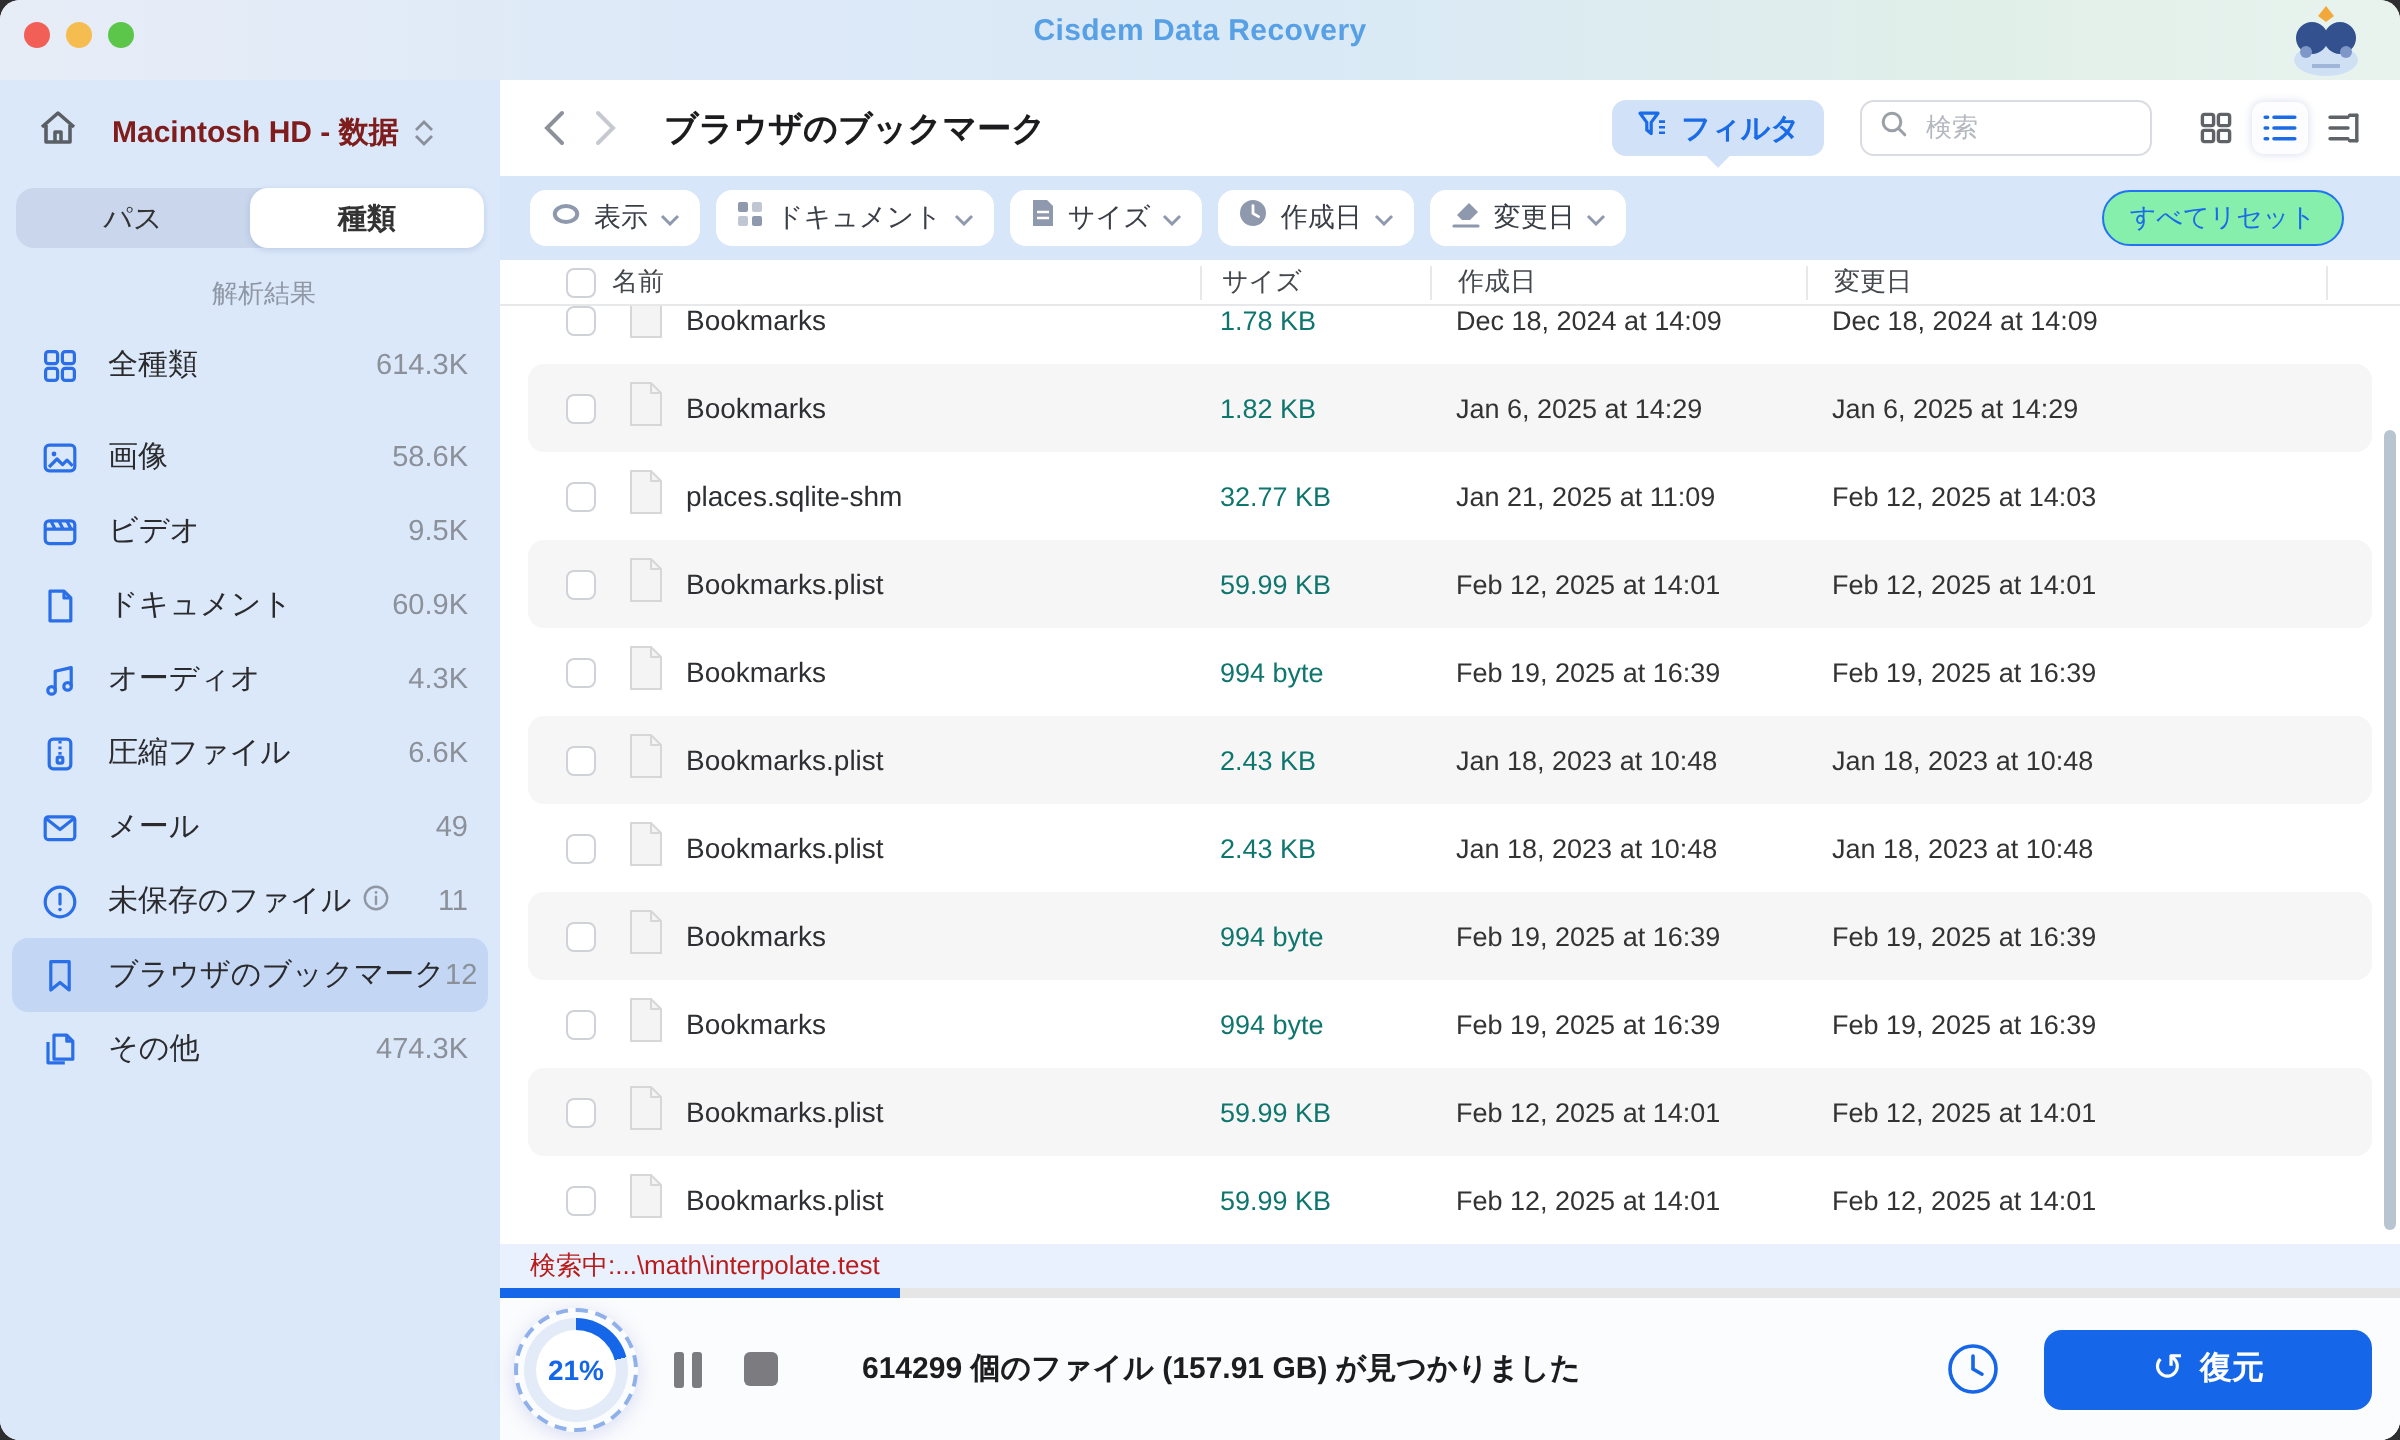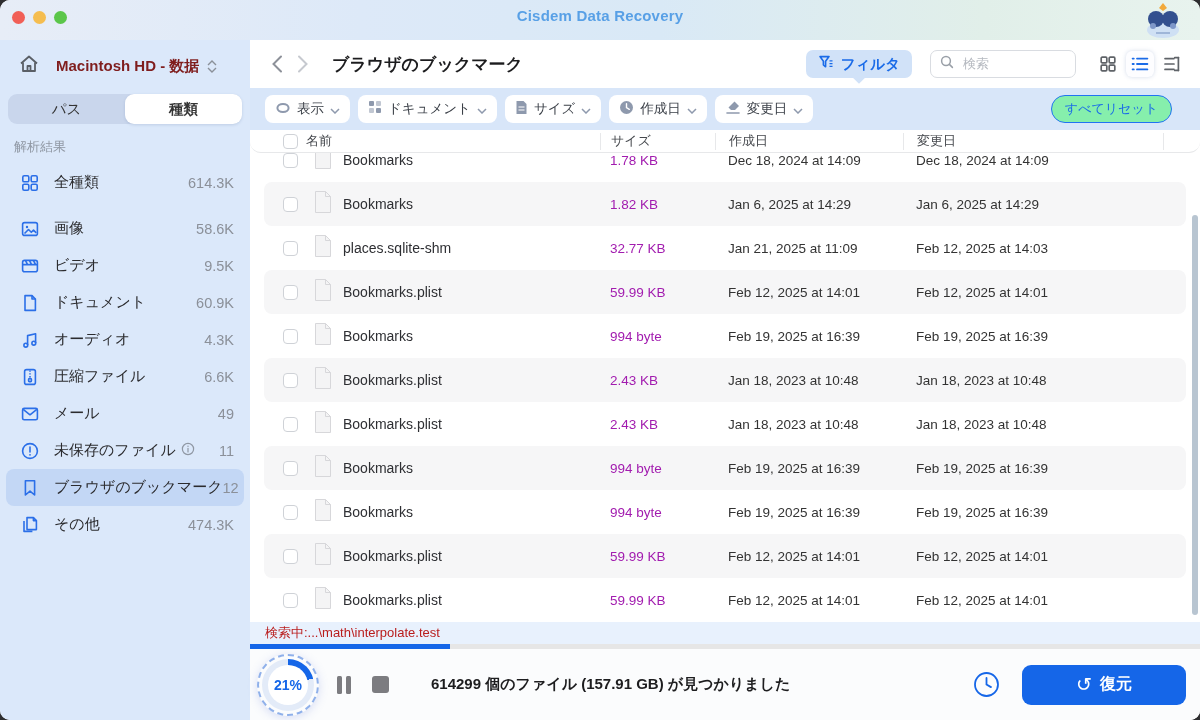--- a/index.html
+++ b/index.html
@@ -22,21 +22,21 @@
     font-size:15px;font-weight:bold;color:#58a0e6;letter-spacing:.2px;}
   .mascot{position:absolute;top:1px;right:14px;}
   
   .sidebar{position:absolute;top:40px;left:0;width:250px;bottom:0;background:#dbe8fa;padding:8px 0 0 0;}
   .device-row{display:flex;align-items:center;height:36px;padding:0 14px 0 18px;}
   .device-label{font-size:15px;font-weight:bold;color:#7f1d1d;margin-left:16px;white-space:nowrap;}
   .device-chevrons{margin-left:8px;display:flex;flex-direction:column;gap:1px;}
   .seg-track{margin:10px 8px 0 8px;background:#c9d6ec;border-radius:9px;display:flex;height:30px;padding:0;}
   .seg{flex:1;display:flex;align-items:center;justify-content:center;font-size:14.5px;color:#333;border-radius:9px;}
   .seg.active{background:#fff;font-weight:bold;box-shadow:0 1px 3px rgba(60,90,140,.18);}
-  .section-title{margin:14px 0 4px 14px;font-size:13px;color:#8f97a3;}
+  .section-title{margin:14px 0 4px 14px;font-size:13px;color:#8f97a3;text-align:center;}
   .cat-list{padding:4px 0 0 0;}
   .cat-item{display:flex;align-items:center;height:37px;margin:0 6px;padding:0 10px 0 14px;border-radius:8px;}
   .cat-item.first{margin-bottom:9px;}
   .cat-item.selected{background:#c3d7f5;}
   .cat-icon{width:20px;height:20px;flex:0 0 20px;display:flex;align-items:center;}
   .cat-label{margin-left:14px;font-size:15px;color:#2b2b2e;white-space:nowrap;display:flex;align-items:center;gap:5px;}
   .cat-count{margin-left:auto;font-size:14.5px;color:#8b9099;}
   
   .main{position:absolute;left:250px;top:40px;right:0;bottom:0;display:flex;flex-direction:column;background:#fff;}
   .toolbar{height:48px;display:flex;align-items:center;padding:0 14px 0 14px;background:#fff;position:relative;}
@@ -52,32 +52,32 @@
   .view-toggles{display:flex;align-items:center;gap:4px;}
   .vt{width:28px;height:26px;display:flex;align-items:center;justify-content:center;border-radius:6px;}
   .vt.active{background:#fdfdff;box-shadow:0 0 4px rgba(80,110,170,.25);}
   
   .filterbar{height:42px;background:#d8e6f9;display:flex;align-items:center;padding:0 28px 0 15px;gap:8px;}
   .chip{display:flex;align-items:center;gap:6px;background:#fff;border-radius:8px;height:28px;padding:0 10px;}
   .chip .lbl{font-size:13.5px;color:#3a3f47;white-space:nowrap;}
   .reset-btn{margin-left:auto;display:flex;align-items:center;justify-content:center;height:28px;padding:0 13px;
     border:1.5px solid #2173f2;border-radius:15px;background:#86efac;color:#1a6be8;font-size:13px;white-space:nowrap;}
   
-  .thead{height:23px;display:flex;align-items:center;padding-left:33px;border-bottom:1px solid #e7e8ea;background:#fff;font-size:13px;color:#45484d;border-radius:11px;}
+  .thead{height:23px;display:flex;align-items:center;padding-left:33px;border-bottom:1px solid #e7e8ea;background:#fff;font-size:13px;color:#45484d;}
   .h-name{width:317px;display:flex;align-items:center;gap:8px;}
   .h-size{width:115px;border-left:1px solid #e7e8ea;padding-left:10px;height:17px;display:flex;align-items:center;}
   .h-created{width:188px;border-left:1px solid #e7e8ea;padding-left:13px;height:17px;display:flex;align-items:center;}
   .h-modified{width:260px;border-left:1px solid #e7e8ea;padding-left:13px;height:17px;display:flex;align-items:center;}
   .h-extra{flex:1;border-left:1px solid #e7e8ea;height:17px;}
   .tbody{flex:1;overflow:hidden;margin-top:0;position:relative;}
   .tbody-inner{margin-top:-15px;}
   .trow{height:44px;margin:0 14px;padding-left:19px;display:flex;align-items:center;border-radius:8px;}
   .trow:nth-of-type(even){background:#f6f6f7;}
   .c-name{width:317px;display:flex;align-items:center;}
-  .c-size{width:115px;padding-left:10px;font-size:13.5px;color:#a21caf;}
+  .c-size{width:115px;padding-left:10px;font-size:13.5px;color:#0f766e;}
   .c-created{width:188px;padding-left:13px;font-size:13.5px;color:#333;}
   .c-modified{width:260px;padding-left:13px;font-size:13.5px;color:#333;}
   .cb{width:15px;height:15px;border:1.5px solid #cfd2d7;border-radius:4px;background:#fff;flex:0 0 15px;}
   .fileicon{margin-left:15px;margin-right:10px;flex:0 0 20px;}
   .fname{font-size:14px;color:#2e2f33;white-space:nowrap;}
   .scrollbar{position:absolute;right:2px;top:62px;width:6px;height:400px;background:#b8c5d1;border-radius:3px;}
   
   .status-strip{height:22px;background:#e8f1fd;display:flex;align-items:center;padding-left:15px;}
   .status-strip .path{font-size:13px;color:#b91c1c;white-space:nowrap;}
   .progress-line{height:5px;background:#e6e6e6;position:relative;}

